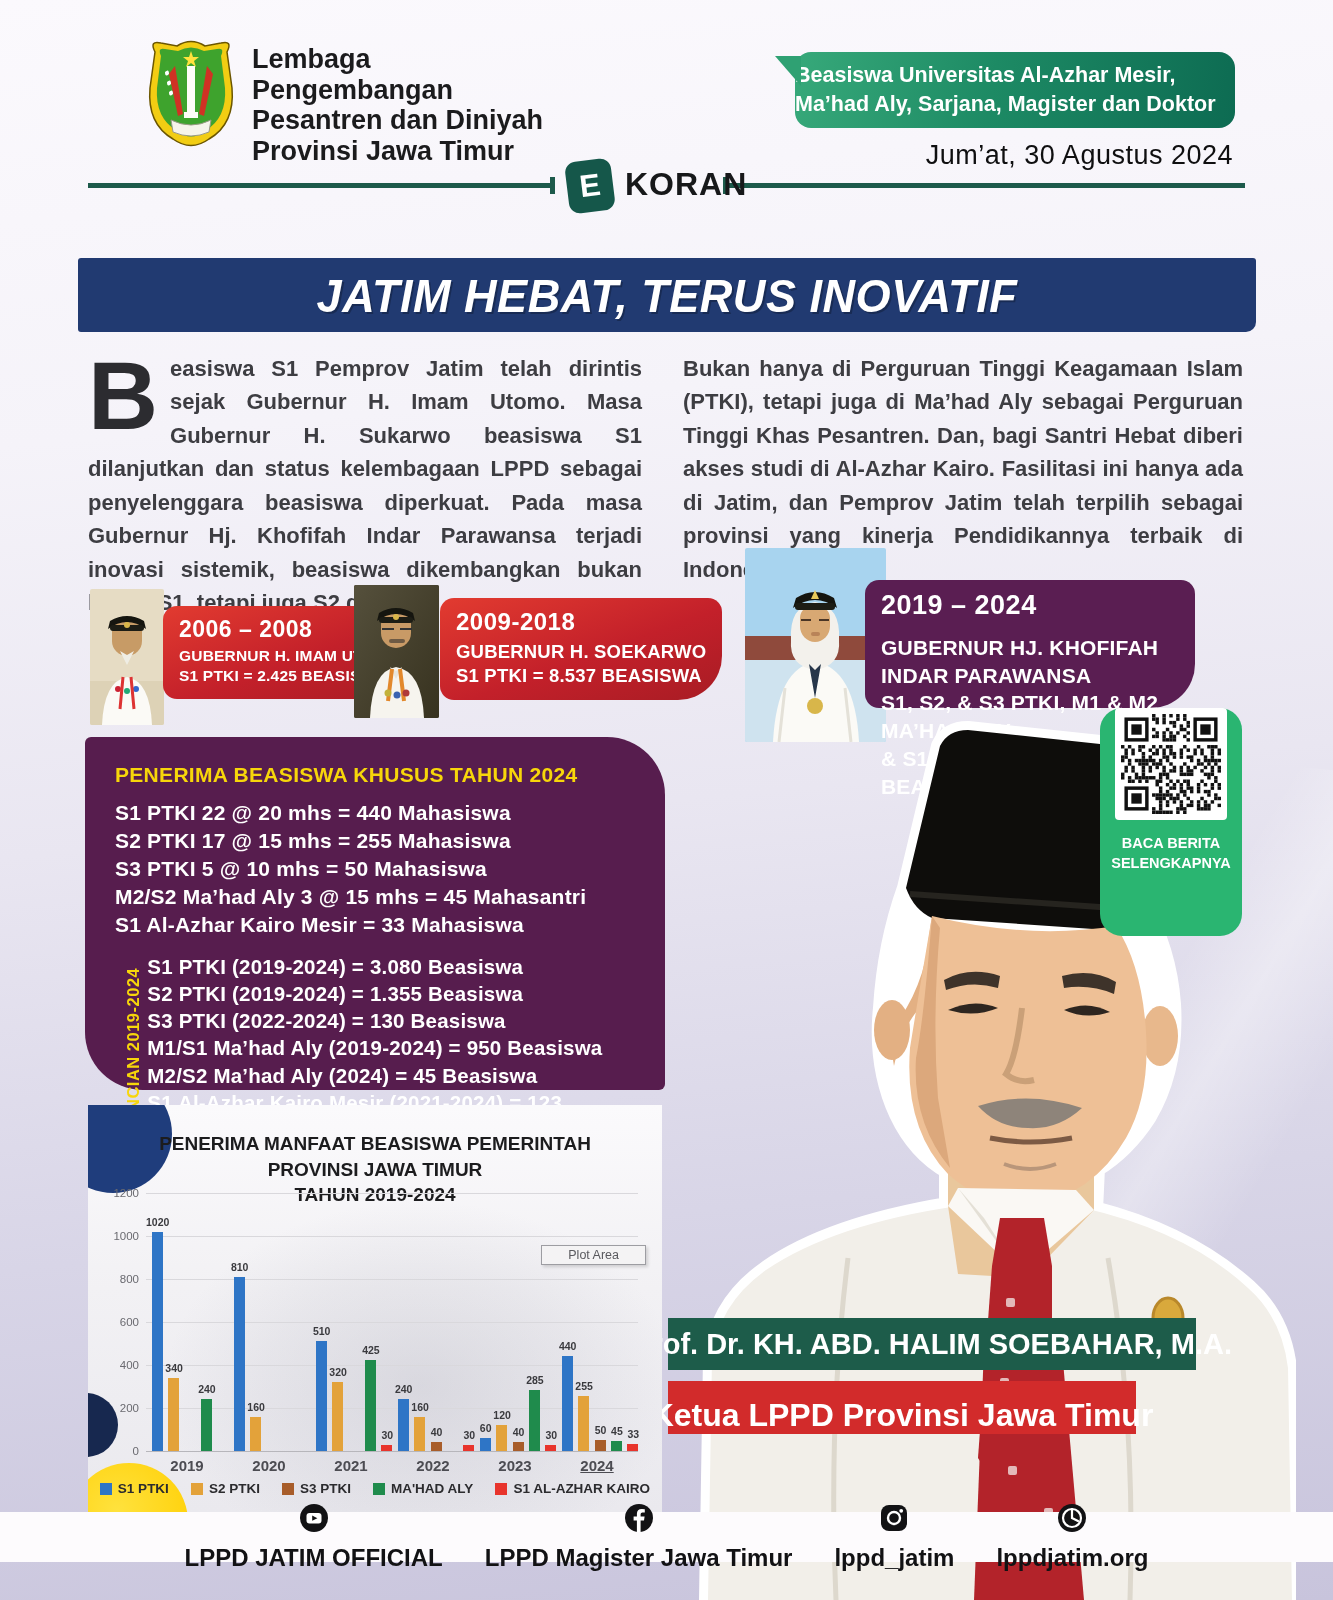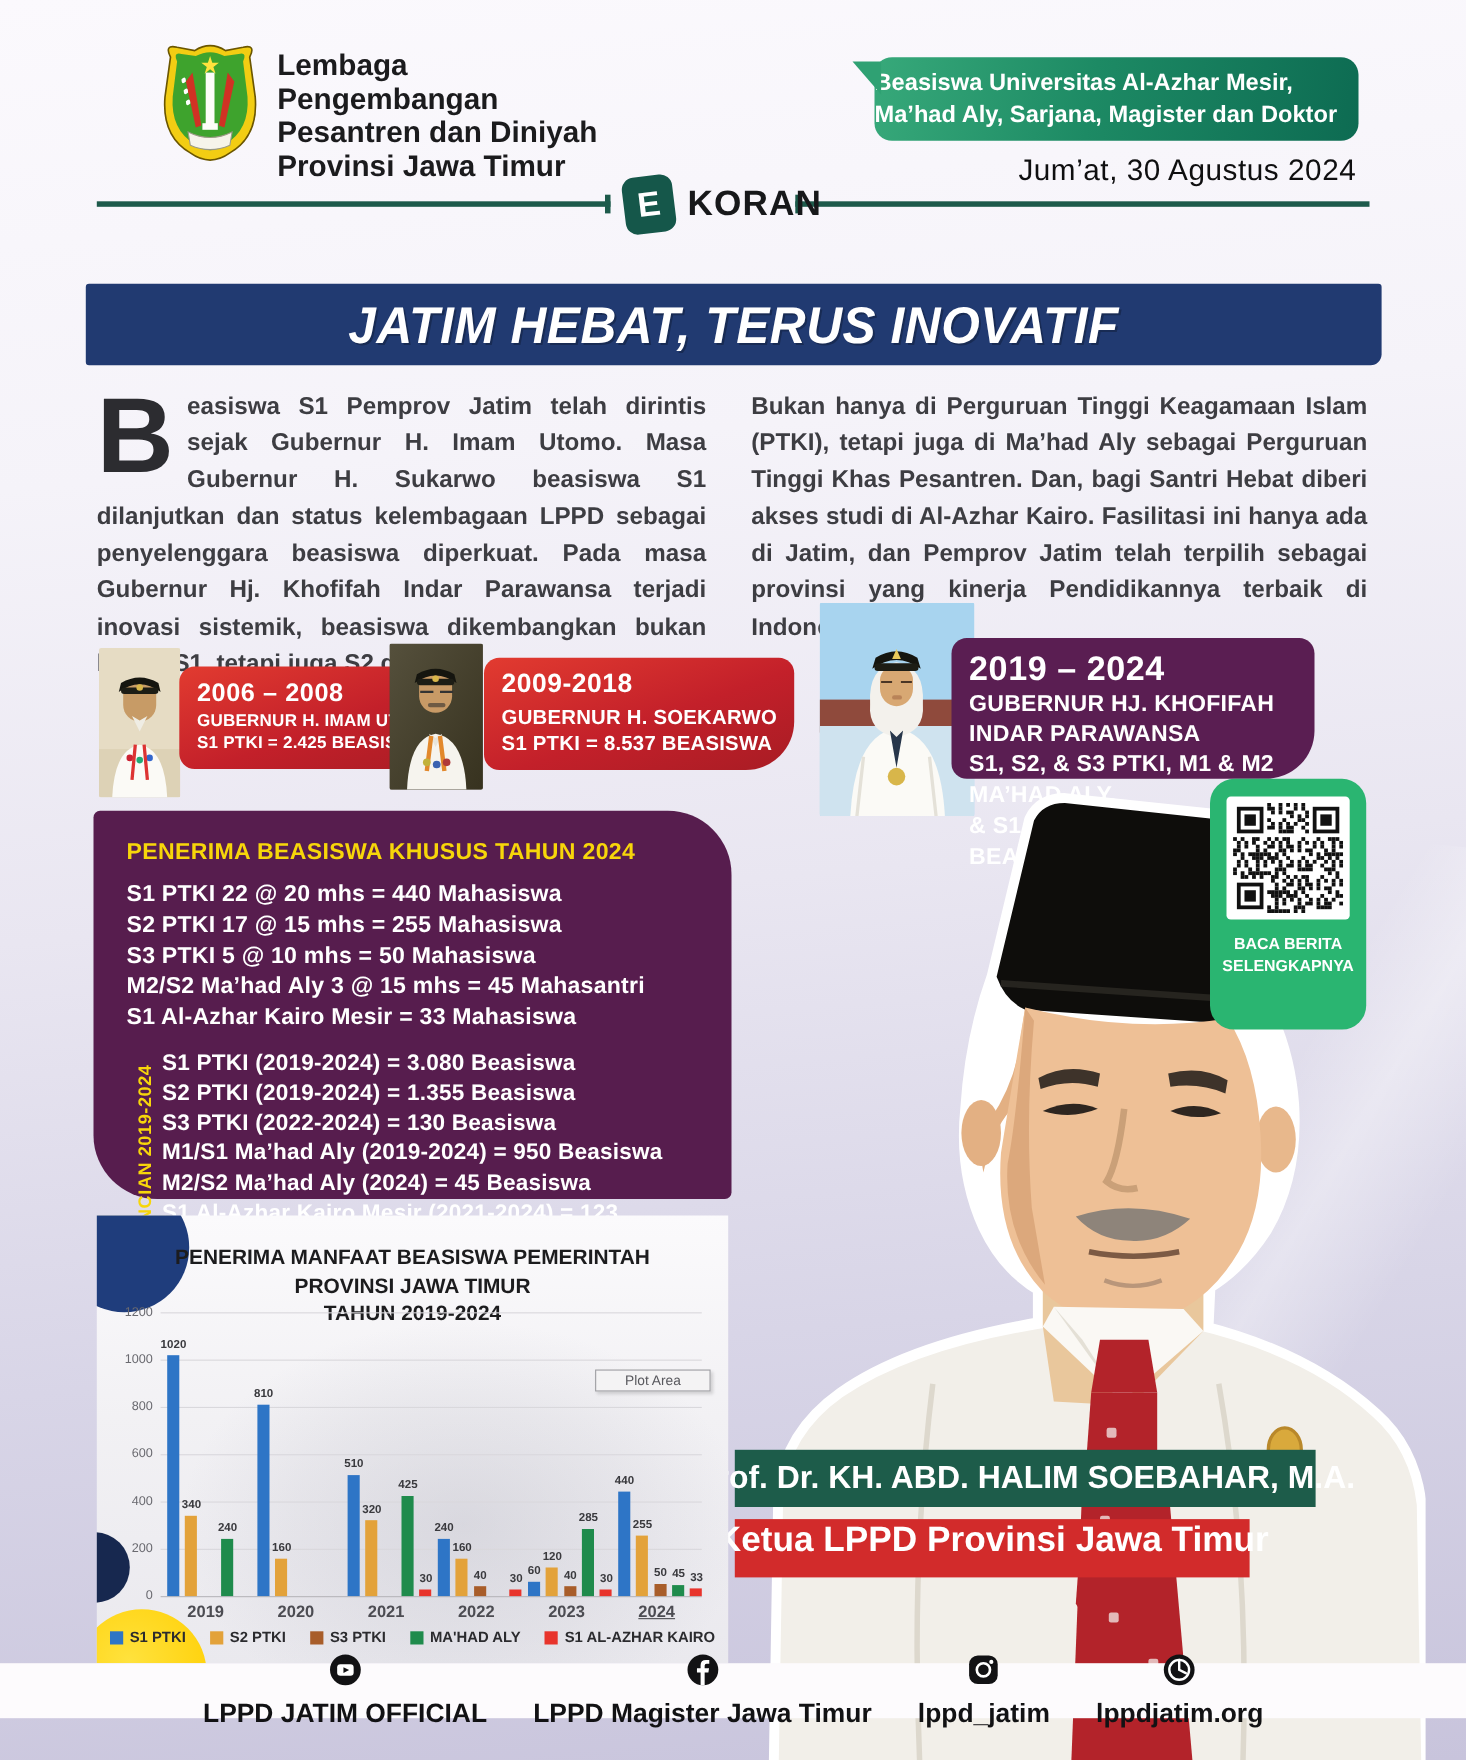--- a/index.html
+++ b/index.html
@@ -49,48 +49,48 @@
   .gov-card { position:absolute; color:#fff; padding:10px 14px 10px 16px; }
   .gov-red   { background: linear-gradient(160deg, #e23b30 0%, #c3202a 55%, #a81c24 100%);
                border-radius: 14px 14px 44px 14px; }
   .gov-purple{ background:#5a1e52; border-radius: 14px 14px 44px 14px; }
   .gov-period { font-weight:800; letter-spacing:.5px; }
   .gov-line { font-weight:800; letter-spacing:.2px; line-height:1.32; }
   .card1 .gov-period { font-size:23px; margin-bottom:3px; }
   .card1 .gov-line { font-size:15.5px; }
   .card2 .gov-period { font-size:24px; margin-bottom:4px; }
   .card2 .gov-line { font-size:18.5px; }
-  .card3 .gov-period { font-size:31px; margin-bottom:0; }
+  .card3 .gov-period { font-size:27px; margin-bottom:13px; }
   .card3 .gov-line { font-size:21px; }
 
   
   .panel { position:absolute; left:85px; top:737px; width:580px; height:353px; background:#571d4e;
     border-radius: 6px 58px 6px 58px; padding:26px 28px 18px 30px; color:#fff; }
   .panel-heading { color:#f7d60a; font-size:21px; font-weight:800; letter-spacing:.3px; margin-bottom:12px; }
   .panel-line { font-size:21px; font-weight:700; line-height:1.33; letter-spacing:.2px; }
   .rincian { display:flex; margin-top:14px; }
   .rincian-label { width:34px; position:relative; }
   .rincian-label span { position:absolute; left:-62px; top:86px; transform: rotate(-90deg); transform-origin:center;
     display:block; width:160px; text-align:center; color:#f7d60a; font-size:16.5px; font-weight:800; letter-spacing:.5px; white-space:nowrap; }
   .rincian-lines .panel-line { font-size:20.5px; }
 
   
   .qr-box { position:absolute; left:1100px; top:708px; width:142px; height:228px; background:#2ab571;
-    border-radius:22px; display:flex; flex-direction:column; align-items:center; padding-top:16px; }
+    border-radius:22px; display:flex; flex-direction:column; align-items:center; }
   .qr-white { width:112px; height:112px; background:#fff; border-radius:4px; display:flex; align-items:center; justify-content:center; }
   .qr-caption { margin-top:14px; color:#fff; font-weight:800; font-size:14.5px; text-align:center; line-height:1.35; }
 
   
   .main-photo { position:absolute; left:648px; top:718px; width:648px; height:882px; }
 
   
   .name-banner { position:absolute; left:668px; top:1318px; width:528px; height:52px; background:#1d5c4a;
     display:flex; align-items:center; justify-content:center; color:#fff; font-size:29px; font-weight:800; white-space:nowrap; }
   .role-banner { position:absolute; left:668px; top:1381px; width:468px; height:53px; background:#d22b2b;
-    display:flex; align-items:flex-start; justify-content:center; color:#fff; font-size:32px; font-weight:800; white-space:nowrap; }
+    display:flex; align-items:flex-end; justify-content:center; color:#fff; font-size:32px; font-weight:800; white-space:nowrap; }
 
   
   .chart-panel { position:absolute; left:88px; top:1105px; width:574px; height:407px;
     background: linear-gradient(180deg, #fbfafc 0%, #f2f1f4 45%, #eae9ee 100%); overflow:hidden; }
   .chart-dome { position:absolute; left:40px; top:70px; width:534px; height:340px;
     background: radial-gradient(ellipse at 55% 62%, rgba(160,160,175,.28) 0%, rgba(160,160,175,.12) 38%, transparent 62%); }
   .deco-wedge { position:absolute; left:0; top:0; width:0; height:0;
     border-top: 44px solid #f3e5a4; border-right: 70px solid transparent; }
   .deco-quarter { position:absolute; left:-34px; top:-30px; width:118px; height:118px; border-radius:50%; background:#1f3d7c; }
   .deco-half { position:absolute; left:-34px; top:288px; width:64px; height:64px; border-radius:50%; background:#17284f; }

